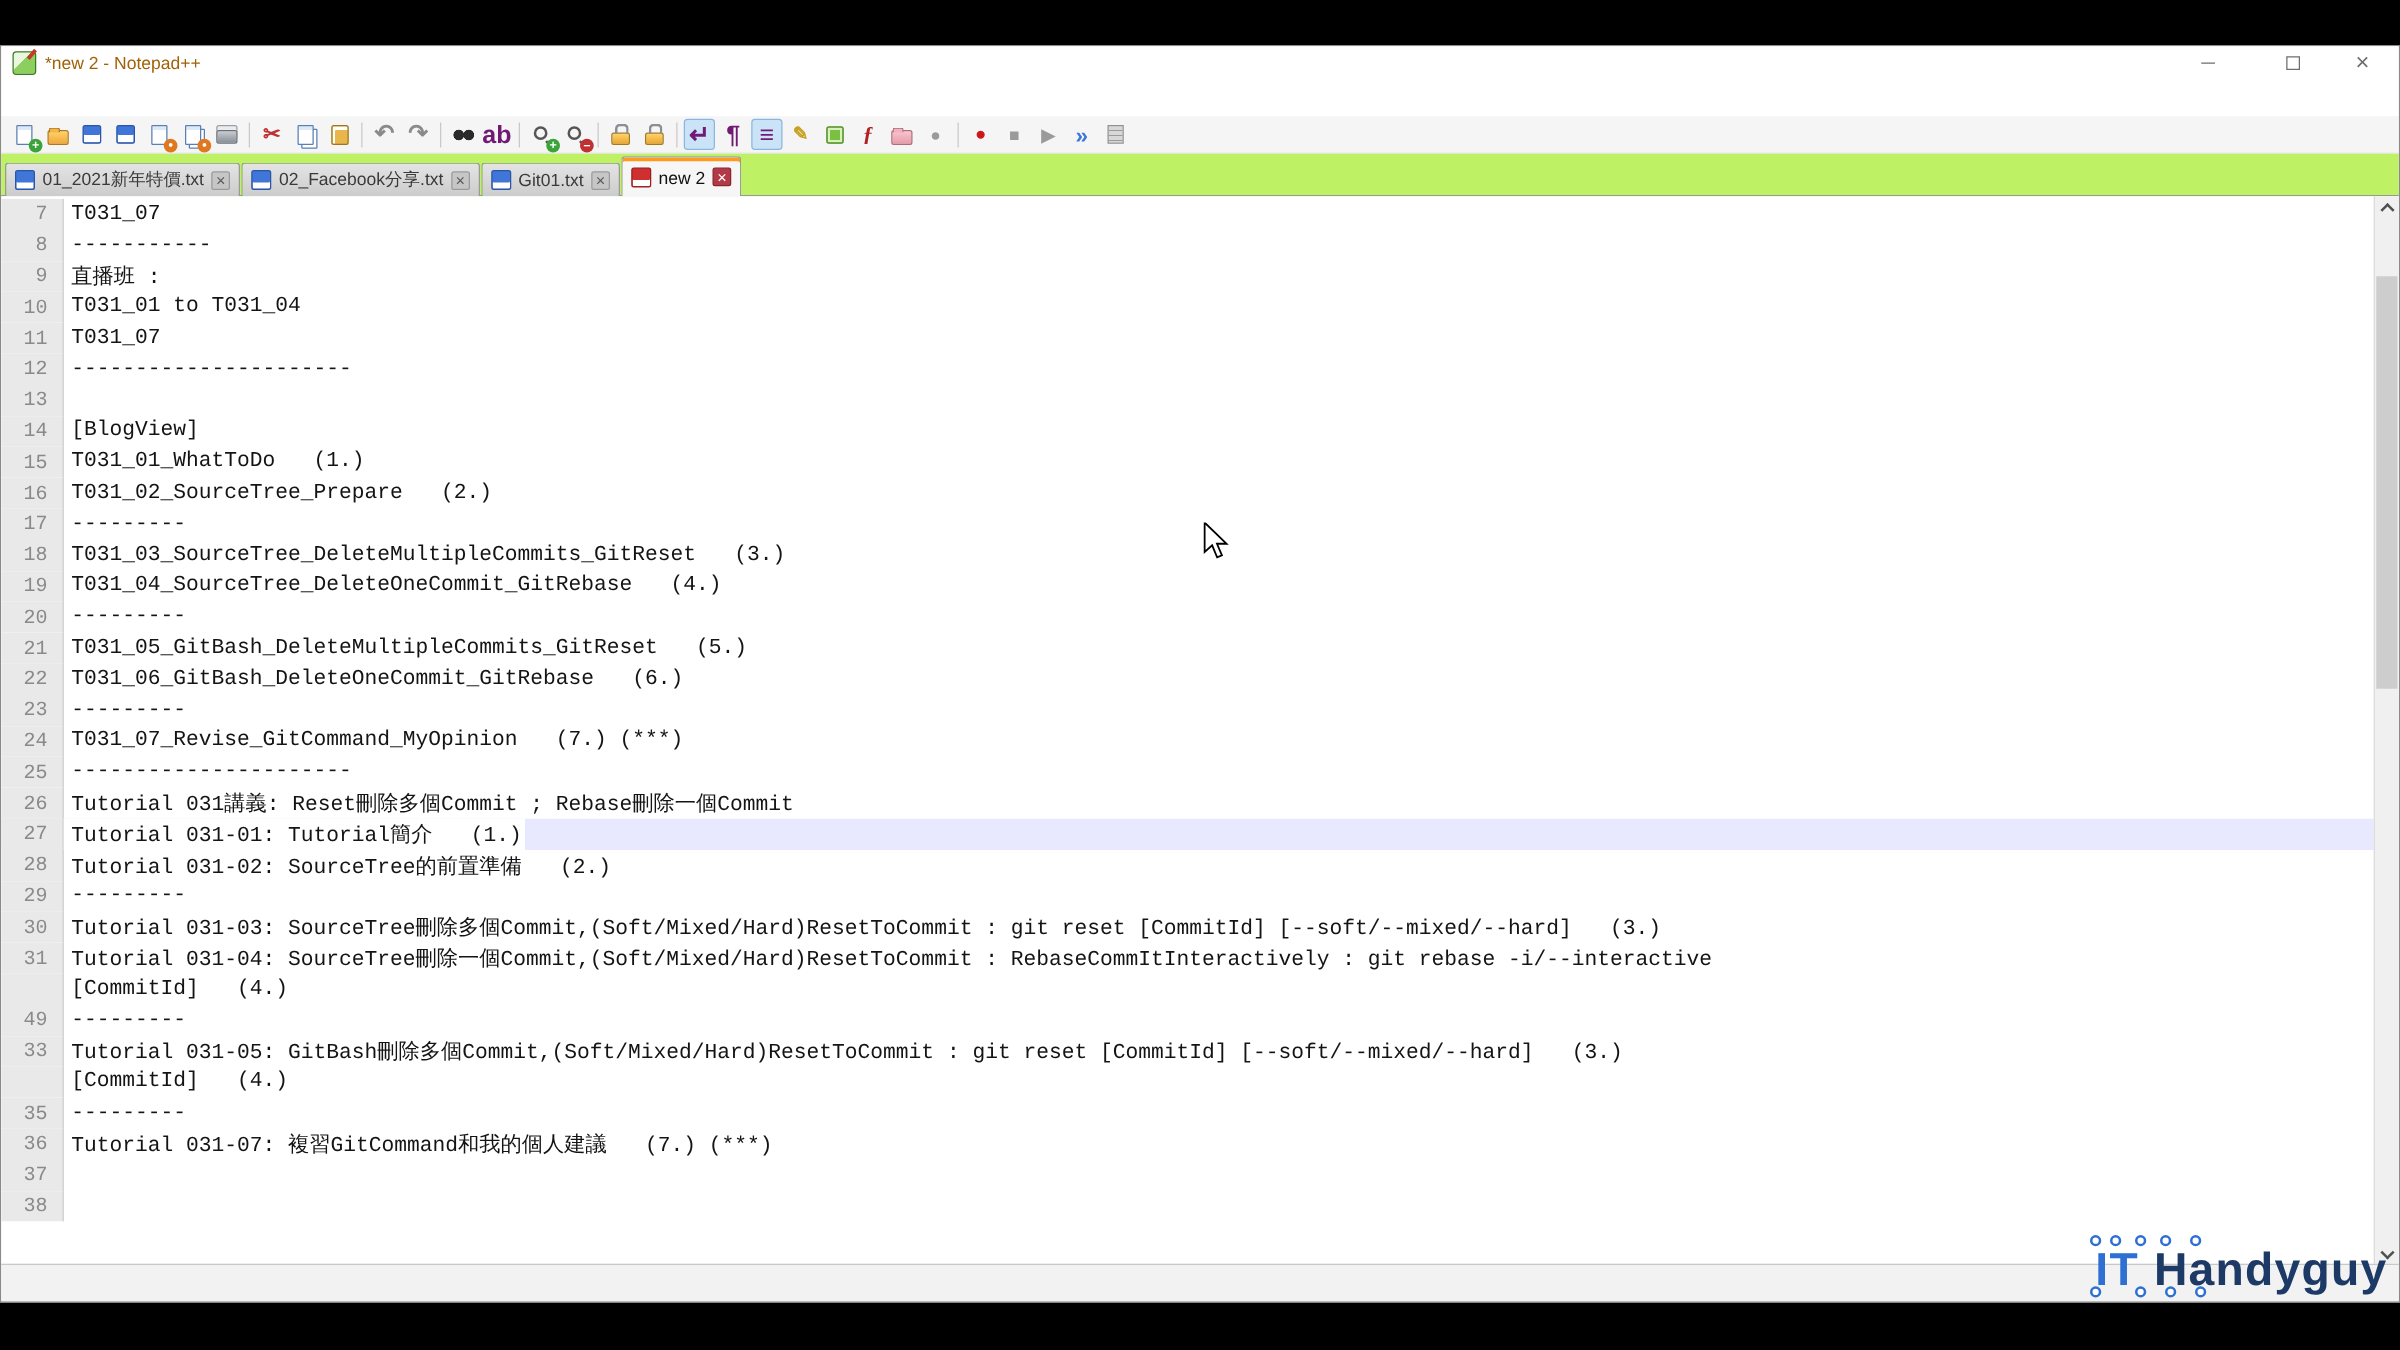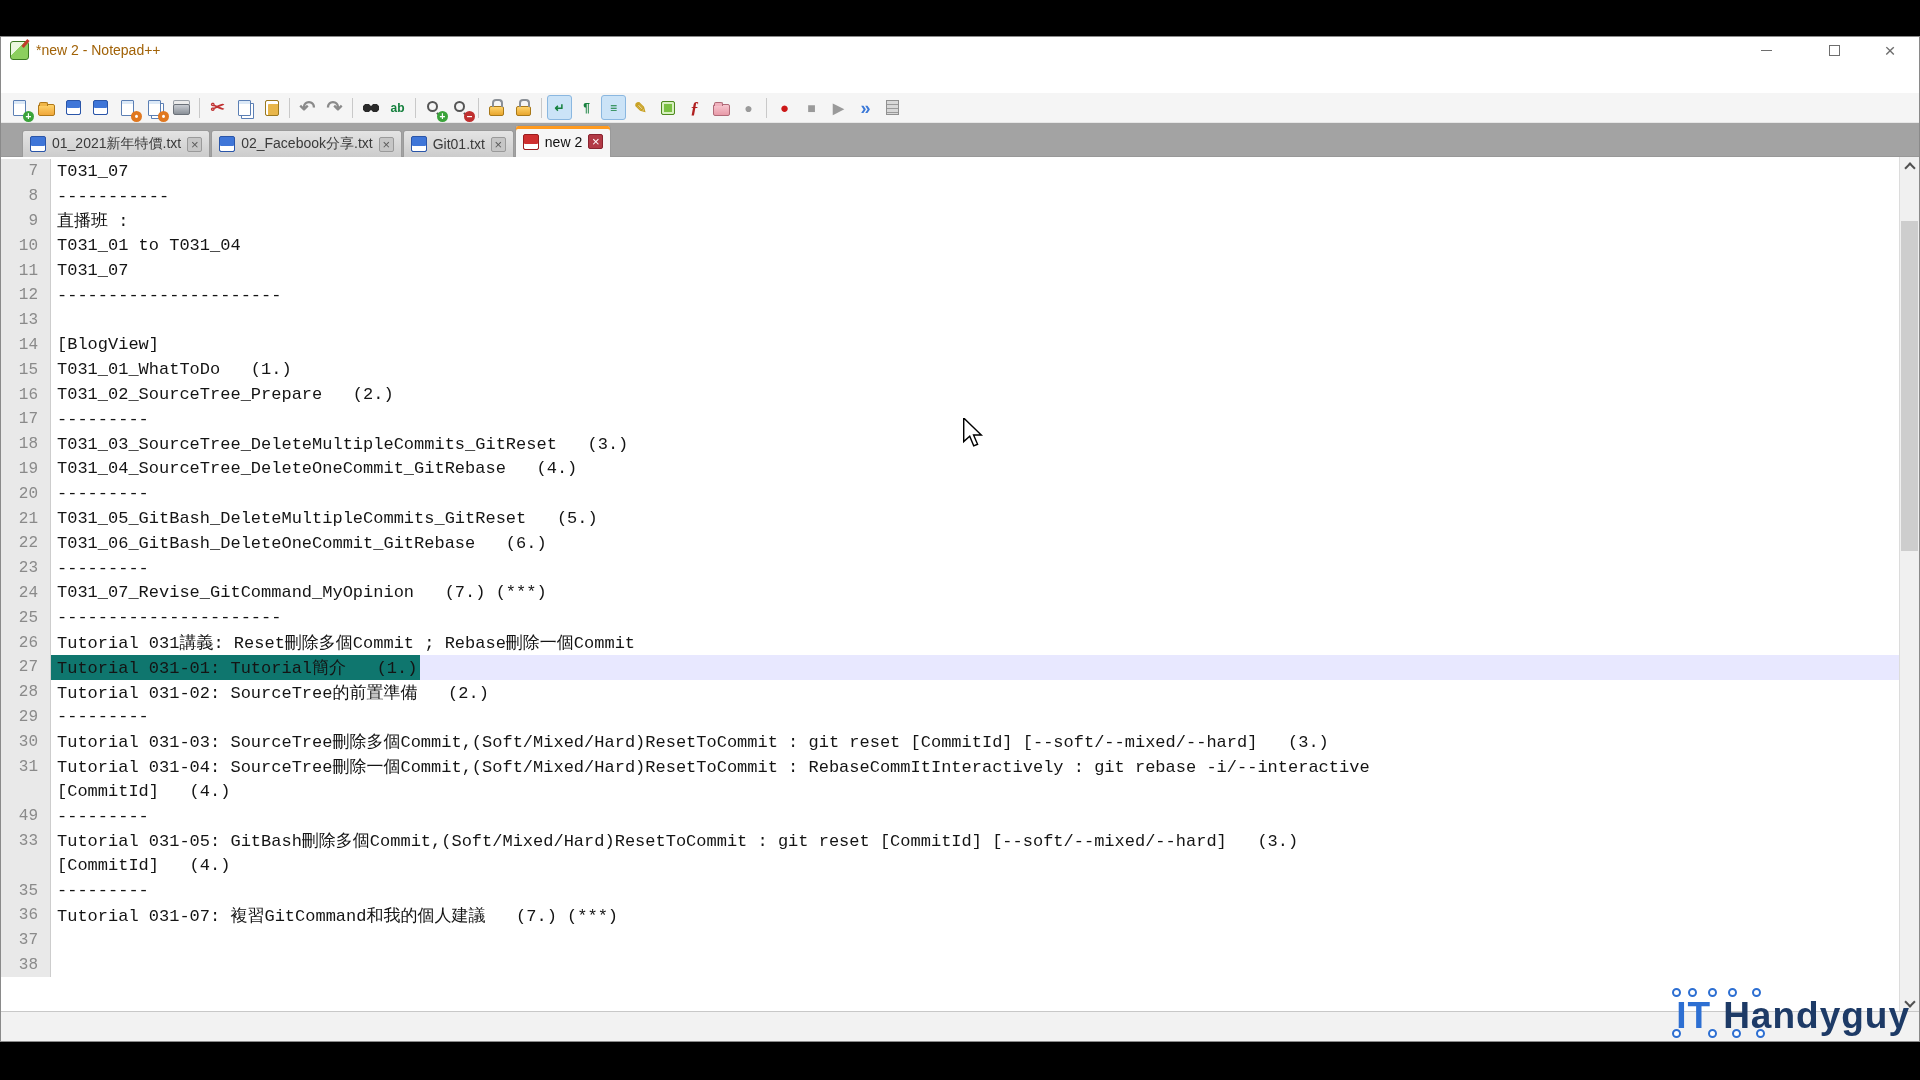--- a/index.html
+++ b/index.html
@@ -42,44 +42,44 @@
   .k-binoc{display:block;width:18px;height:12px;background:radial-gradient(circle at 5px 6px,#2a2a2a 4px,transparent 4.5px),radial-gradient(circle at 13px 6px,#2a2a2a 4px,transparent 4.5px)}
   .k-mag{display:block;width:11px;height:11px;border:2px solid #555;border-radius:50%;position:relative;margin:-3px 3px 0 0}
   .k-mag::after{content:"";position:absolute;width:2px;height:6px;background:#555;left:9px;top:9px;transform:rotate(-45deg)}
   .k-lock{display:block;width:15px;height:10px;background:linear-gradient(#ffd36b,#e8a62e);border:1px solid #a87818;border-radius:2px;margin-top:7px;position:relative}
   .k-lock::before{content:"";position:absolute;width:7px;height:6px;border:2px solid #8a8f96;border-bottom:none;border-radius:4px 4px 0 0;left:2px;top:-8px}
   .k-map{display:block;width:14px;height:14px;background:#7ac142;border:1px solid #4e8a20;border-radius:2px;box-shadow:inset 0 0 0 2px #d8f0c0}
   .k-trim{display:block;width:13px;height:15px;background:repeating-linear-gradient(#d8d8d8 0 3px,#9a9a9a 3px 4px);border:1px solid #909090}
   .tbi{font-size:15px;line-height:1;font-weight:bold}
   .tbi:empty,.badge:empty{display:none}
   .c-red{color:#c03030;font-size:17px}.c-gray{color:#8a8a8a;font-size:19px}
-  .c-blue{color:#15803d;font-size:12px}.c-olive{color:#c8a020}
+  .c-blue{color:#701a75;font-size:20px}.c-olive{color:#c8a020}
   .c-darkred{color:#b02020;font-family:"Liberation Serif",serif;font-style:italic;font-size:17px}
   .c-dim{color:#9a9a9a;font-size:14px}.c-record{color:#cc1818;font-size:15px}.c-blue2{color:#3a78d8;font-size:18px}
   .badge{position:absolute;right:-2px;bottom:-2px;font-size:10px;font-weight:bold;width:11px;height:11px;line-height:11px;text-align:center;border-radius:50%;color:#fff}
   .bg-green{background:#3aa33a}.bg-orange{background:#e07820}.bg-red{background:#c03030}
 
   
-  .tabbar{position:absolute;top:86px;left:0;right:0;height:34px;background:#a3a3a3;border-bottom:1px solid #989898;display:flex;align-items:flex-end;padding-left:21px;box-sizing:border-box}
+  .tabbar{position:absolute;top:86px;left:0;right:0;height:34px;background:#bef264;border-bottom:1px solid #989898;display:flex;align-items:flex-end;padding-left:3px;box-sizing:border-box}
   .tab{display:inline-flex;align-items:center;gap:6px;height:27px;padding:0 7px;background:linear-gradient(#e4e4e4,#cccccc);border:1px solid #9a9a9a;border-bottom:none;border-radius:3px 3px 0 0;margin-right:1px;font-size:14px;color:#3a3a3a;position:relative;top:1px;box-sizing:border-box}
   .tab.active{background:#f6f6f6;height:32px;box-shadow:inset 0 3px 0 #ff9a1e;color:#101010;z-index:2}
   .tfloppy{width:14px;height:14px;background:#3f76d8;border:1px solid #2a55a8;border-radius:2px;box-shadow:inset 0 -5px 0 #fff;flex:none}
   .tfloppy.red{background:#cf2f2f;border-color:#9a1d1d}
   .tclose{width:15px;height:15px;line-height:13px;text-align:center;font-size:13px;color:#5a5a5a;background:#c6c6c6;border:1px solid #9a9a9a;border-radius:2px;box-sizing:border-box;flex:none}
   .tab.active .tclose{background:#b23a46;color:#fff;border-color:#8a2430}
 
   
   .editor{position:absolute;top:120px;left:0;right:0;bottom:30px;background:#fff}
   .rows{position:absolute;top:2px;left:0;right:20px;bottom:0;overflow:hidden}
   .row{display:flex;height:24.8px;font-family:"Liberation Mono","DejaVu Sans Mono",monospace}
   .ln{width:50px;flex:none;background:#e9e9e9;color:#8a8a8a;border-right:1px solid #cdcdcd;
       display:flex;align-items:center;justify-content:flex-end;padding-right:12px;box-sizing:border-box;font-size:16px}
   .txt{padding-left:6px;font-size:17px;color:#141414;white-space:pre;display:flex;align-items:center}
   .row.cur{background:#e8e8ff}
-  .row.cur .txt{background:#0f766e;padding-right:3px}
+  .row.cur .txt{background:#ffffff;padding-right:3px}
 
   
   .vscroll{position:absolute;top:0;right:0;width:20px;height:100%;background:#f0f0f0;border-left:1px solid #dcdcdc;box-sizing:border-box}
   .sb-up,.sb-down{position:absolute;left:0;width:100%;height:17px;display:block}
   .sb-up{top:0}.sb-down{bottom:0}
   .sb-up::after,.sb-down::after{content:"";position:absolute;width:6px;height:6px;border-left:2px solid #505050;border-top:2px solid #505050;left:6px}
   .sb-up::after{transform:rotate(45deg);top:7px}
   .sb-down::after{transform:rotate(225deg);top:4px}
   .sb-thumb{position:absolute;top:64px;height:330px;left:1px;right:1px;background:#cdcdcd}
 

